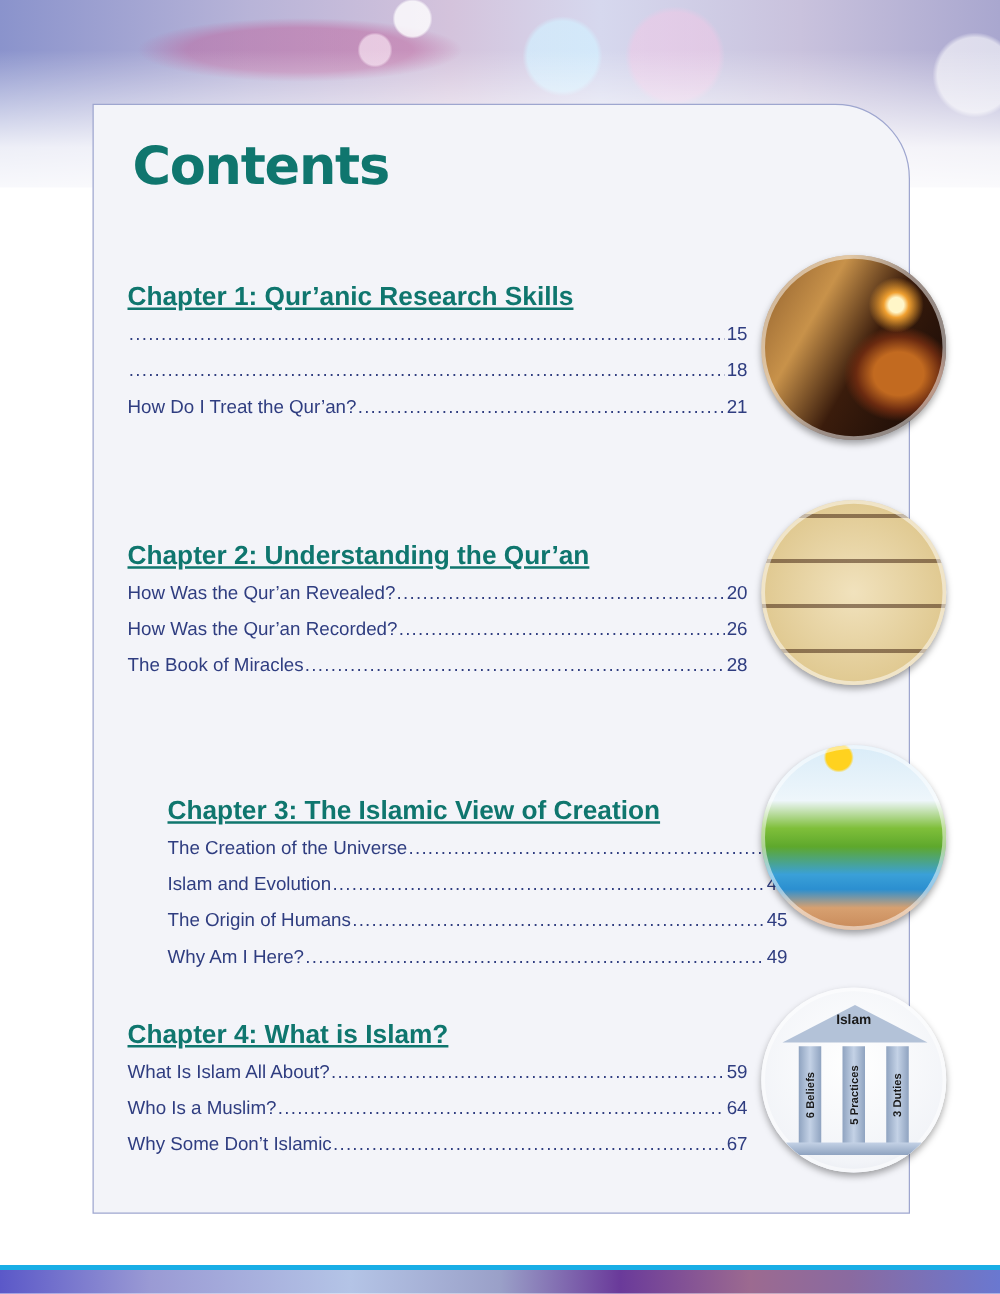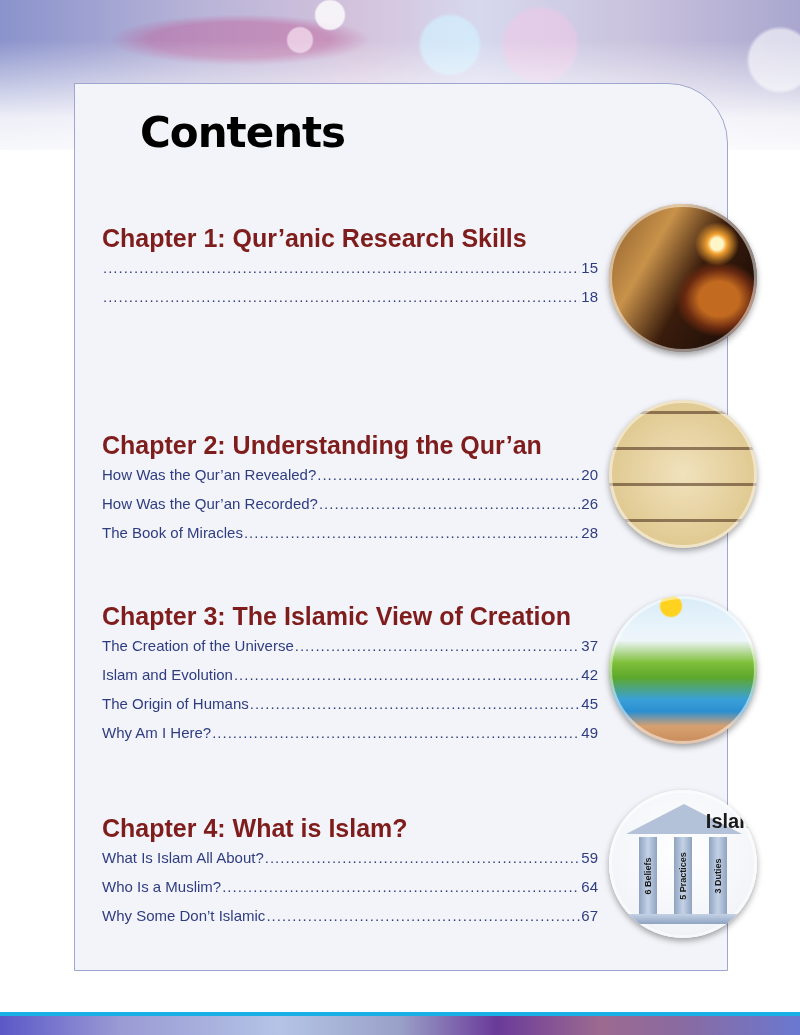--- a/index.html
+++ b/index.html
@@ -26,27 +26,28 @@
   .panel {
     position:absolute; left:74px; top:83px; width:654px; height:888px;
     background:#f3f4f9;
     border:1px solid #9ea6cf;
     border-top-right-radius:60px;
     box-sizing:border-box;
   }
   .title {
     position:absolute; left:106px; top:108px;
     font-family:"DejaVu Sans", sans-serif; font-weight:bold;
-    font-size:42px; color:#000000; letter-spacing:-1px;margin-left:34px;
+    font-size:42px; color:#0f766e; letter-spacing:-1px;
   }
   .chapter { position:absolute; left:102px; width:496px; }
   .chapter-title {
     font-family:"Liberation Sans", sans-serif; font-weight:bold;
-    font-size:25px; color:#7f1d1d; height:30px; line-height:30px;
+    font-size:21px; color:#0f766e; height:30px; line-height:30px;
     white-space:nowrap;
+    text-decoration:underline;
   }
   .entry {
     display:flex; align-items:baseline; height:29px; line-height:29px;
     font-size:15px; color:#2f3d80; white-space:nowrap;
   }
   .entry .dots {
     flex:1; overflow:hidden; margin:0 1px; color:#2f3d80; letter-spacing:1px;
   }
   .entry .dots::before {
     content:"................................................................................................................................................................................";
@@ -78,22 +79,22 @@
   .c4 {
     top:790px;
     background: radial-gradient(circle at 50% 40%, #ffffff 0%, #f2f4f8 70%, #d8dde6 100%);
   }
   .temple-roof {
     position:absolute; left:17px; top:14px; width:0; height:0;
     border-left:58px solid transparent; border-right:58px solid transparent;
     border-bottom:30px solid #b3c2d8;
   }
   .temple-label {
-    position:absolute; left:0; top:20px; width:148px; text-align:right;
-    font-family:"Liberation Sans", sans-serif; font-weight:bold; font-size:20px; color:#1a1a1a;
+    position:absolute; left:0; top:20px; width:148px; text-align:center;
+    font-family:"Liberation Sans", sans-serif; font-weight:bold; font-size:11px; color:#1a1a1a;
   }
   .pillar {
     position:absolute; top:47px; width:18px; height:78px;
     background:linear-gradient(90deg,#8fa3c0,#c4d2e6,#8fa3c0);
   }
   .pillar span {
     position:absolute; left:50%; top:50%;
     transform:translate(-50%,-50%) rotate(-90deg);
     font-size:9px; font-weight:bold; color:#1a1a1a; white-space:nowrap;
   }
@@ -125,20 +126,25 @@
 <div class="chapter" style="top:223px;">
   <div class="chapter-title">Chapter 1:  Qur’anic Research Skills</div>
   <div class="entry">
     <span class="dots"></span>
     <span>15</span>
   </div>
   <div class="entry">
     <span class="dots"></span>
     <span>18</span>
   </div>
+  <div class="entry">
+    <span>How Do I Treat the Qur’an?</span>
+    <span class="dots"></span>
+    <span>21</span>
+  </div>
 </div>
 
 <div class="chapter" style="top:405px;margin-top:25px;">
   <div class="chapter-title">Chapter 2:  Understanding the Qur’an</div>
   <div class="entry">
     <span>How Was the Qur’an Revealed?</span>
     <span class="dots"></span>
     <span>20</span>
   </div>
   <div class="entry">
@@ -146,21 +152,21 @@
     <span class="dots"></span>
     <span>26</span>
   </div>
   <div class="entry">
     <span>The Book of Miracles</span>
     <span class="dots"></span>
     <span>28</span>
   </div>
 </div>
 
-<div class="chapter" style="top:601px;">
+<div class="chapter" style="top:634px;margin-left:32px;">
   <div class="chapter-title">Chapter 3:  The Islamic View of Creation</div>
   <div class="entry">
     <span>The Creation of the Universe</span>
     <span class="dots"></span>
     <span>37</span>
   </div>
   <div class="entry">
     <span>Islam and Evolution</span>
     <span class="dots"></span>
     <span>42</span>

